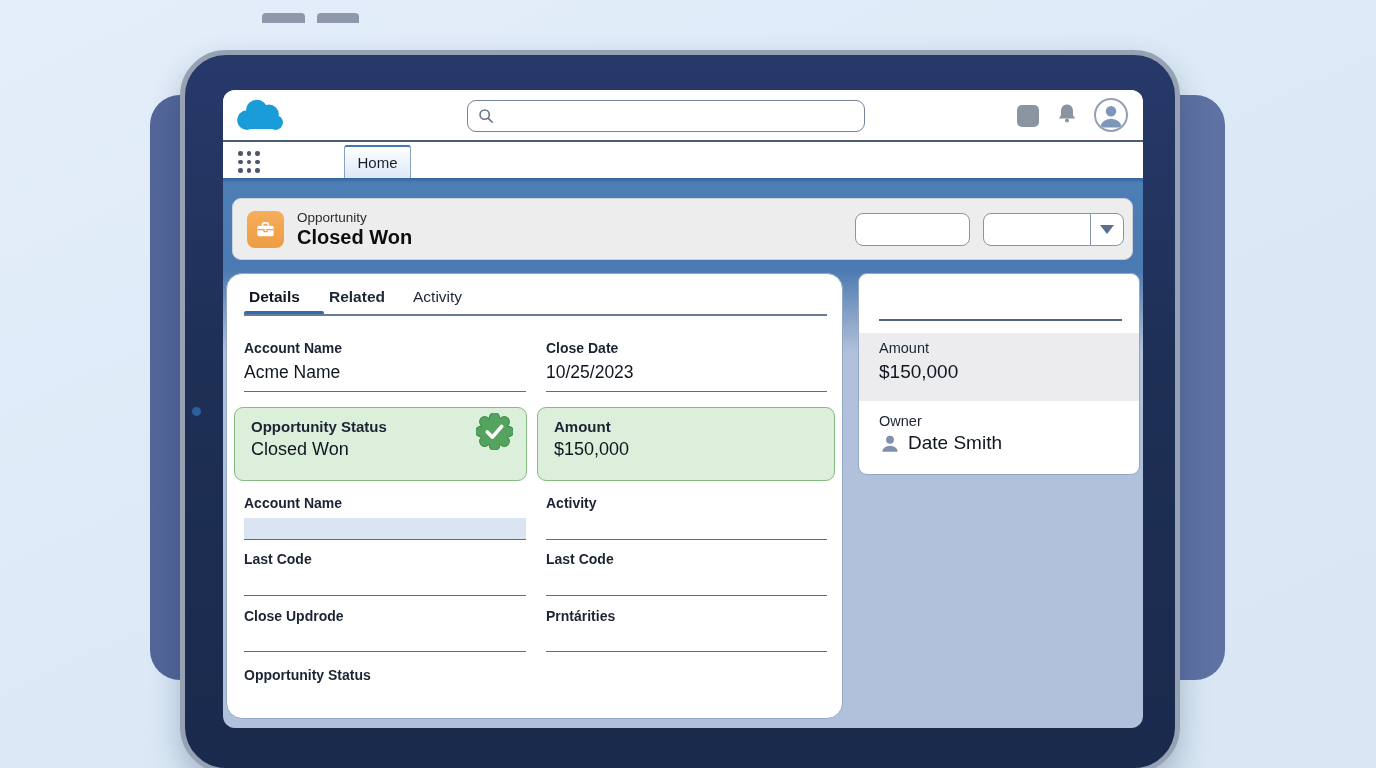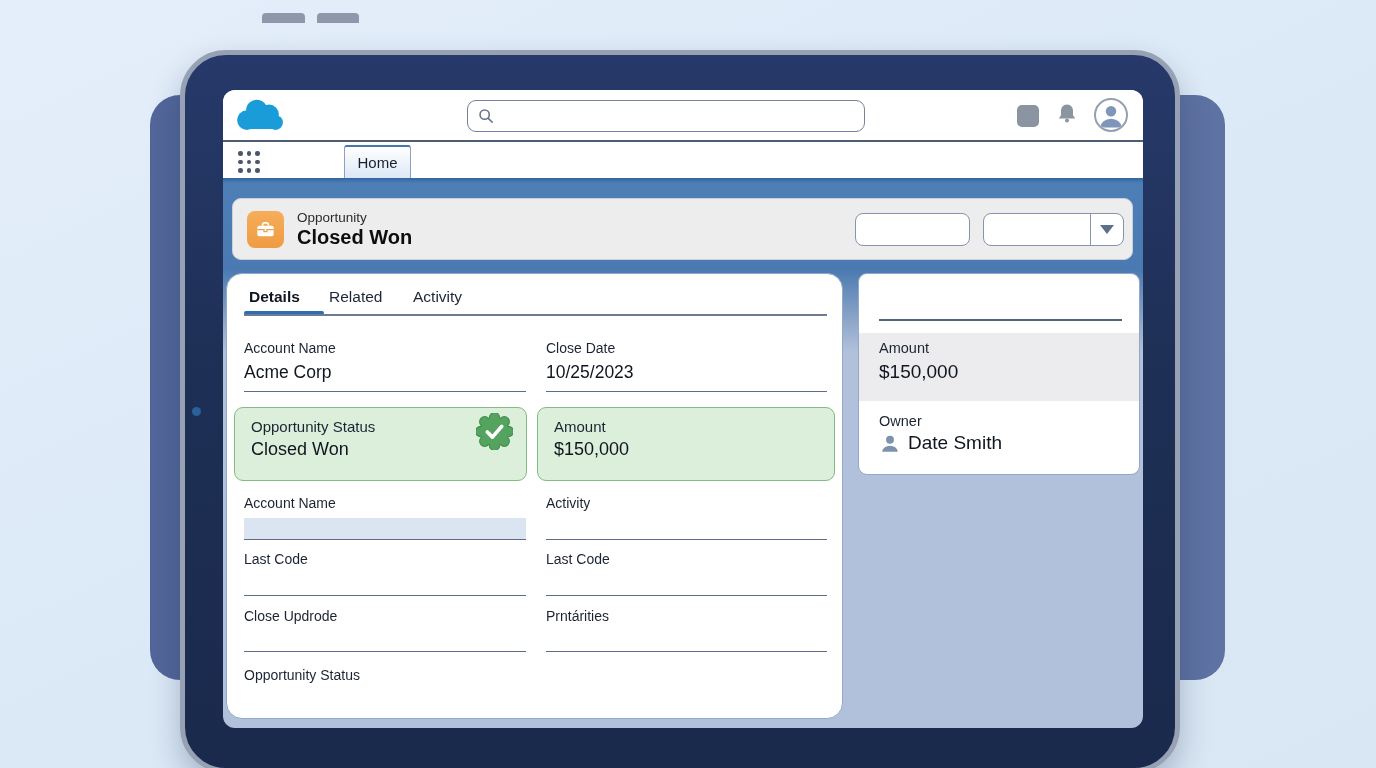--- a/index.html
+++ b/index.html
@@ -68,21 +68,21 @@
 
   
   .panel { position:absolute; left:3px; top:183px; width:617px; height:446px; background:#fff;
            border:1.5px solid #92a8c6; border-radius:16px; }
   .tab { position:absolute; top:14px; background:none; border:none; font-size:15.5px; color:#1d2737; cursor:pointer; font-family:inherit; }
   .tab.active { font-weight:bold; color:#10161f; }
   .tab-accent { position:absolute; left:17px; top:37px; width:80px; height:3.5px; background:#2e6bb0; border-radius:2px; }
   .tab-line { position:absolute; left:17px; top:40px; width:583px; height:1.5px; background:#6c7b93; }
 
   .field { position:absolute; }
-  .f-label { font-size:14px; color:#1c2433; }
+  .f-label { font-size:14px; color:#1c2433;font-weight:bold; }
   .f-value { font-size:17.5px; color:#10161f; margin-top:6px; }
   .f-line { position:absolute; left:0; right:0; bottom:0; height:1.5px; background:#5d6d87; }
   .f-input { margin-top:7px; width:100%; height:21px; background:#dbe5f1; border:none; }
 
   .g-box { position:absolute; top:133px; height:74px; background:#dcefdb; border:1.5px solid #83bb83;
            border-radius:9px; padding:10px 16px; }
   .g-box .f-label { font-size:15px; }
   .g-box .f-value { font-size:18px; margin-top:4px; }
   .badge { position:absolute; right:13px; top:5px; }
 
@@ -179,28 +179,28 @@
           <button class="h-btn b2">
             <span style="flex:1"></span>
             <span class="b2-div"></span>
             <span class="caret"></span>
           </button>
         </div>
       </div>
 
       <div class="panel">
         <button class="tab active" style="left:22px;">Details</button>
-        <button class="tab" style="left:102px;">Related</button>
+        <button class="tab" style="left:102px;font-weight:bold;">Related</button>
         <button class="tab" style="left:186px;">Activity</button>
         <div class="tab-accent"></div>
         <div class="tab-line"></div>
 
         <div class="field" style="left:17px;top:60px;width:282px;height:58px;">
           <div class="f-label" style="margin-top:6px;">Account Name</div>
-          <div class="f-value">Acme Corp</div>
+          <div class="f-value">Acme Name</div>
           <div class="f-line"></div>
         </div>
         <div class="field" style="left:319px;top:60px;width:281px;height:58px;">
           <div class="f-label" style="margin-top:6px;">Close Date</div>
           <div class="f-value">10/25/2023</div>
           <div class="f-line"></div>
         </div>
 
         <div class="g-box" style="left:7px;width:293px;">
           <div class="f-label">Opportunity Status</div>

